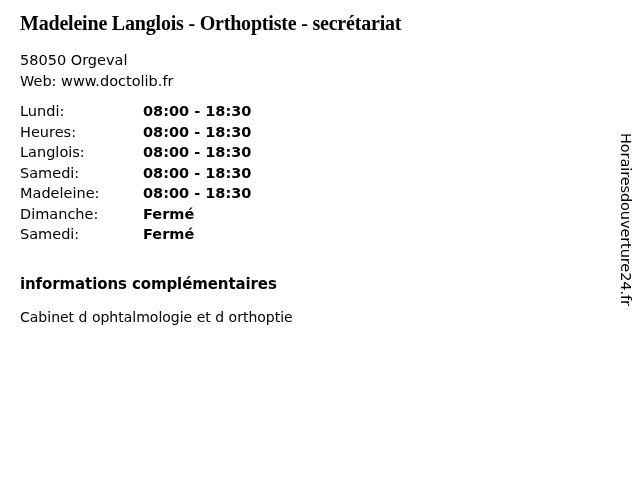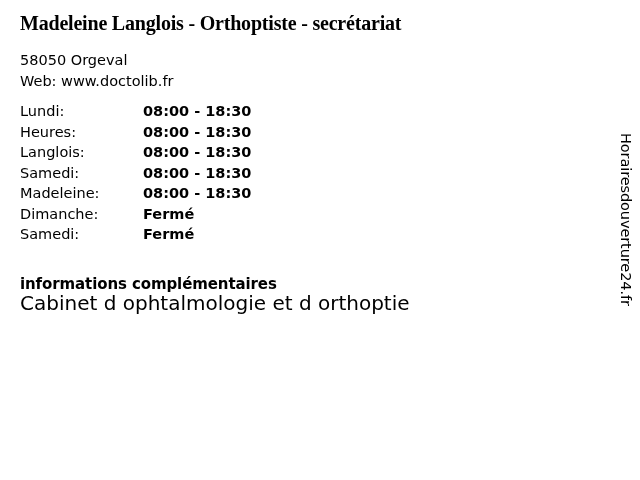--- a/index.html
+++ b/index.html
@@ -84,21 +84,22 @@
 
   .extra-heading {
     font-size: 15px;
     font-weight: bold;
     margin: 0;
     padding-top: 30px;
     letter-spacing: -0.1px;
   }
 
   .extra-text {
-    font-size: 20px;
+    margin-top: 14px;
+    font-size: 14px;
     line-height: 20.5px;
     white-space: nowrap;
   }
 
   .watermark {
     position: absolute;
     left: 618px;
     top: 133px;
     width: 16px;
     height: 215px;

